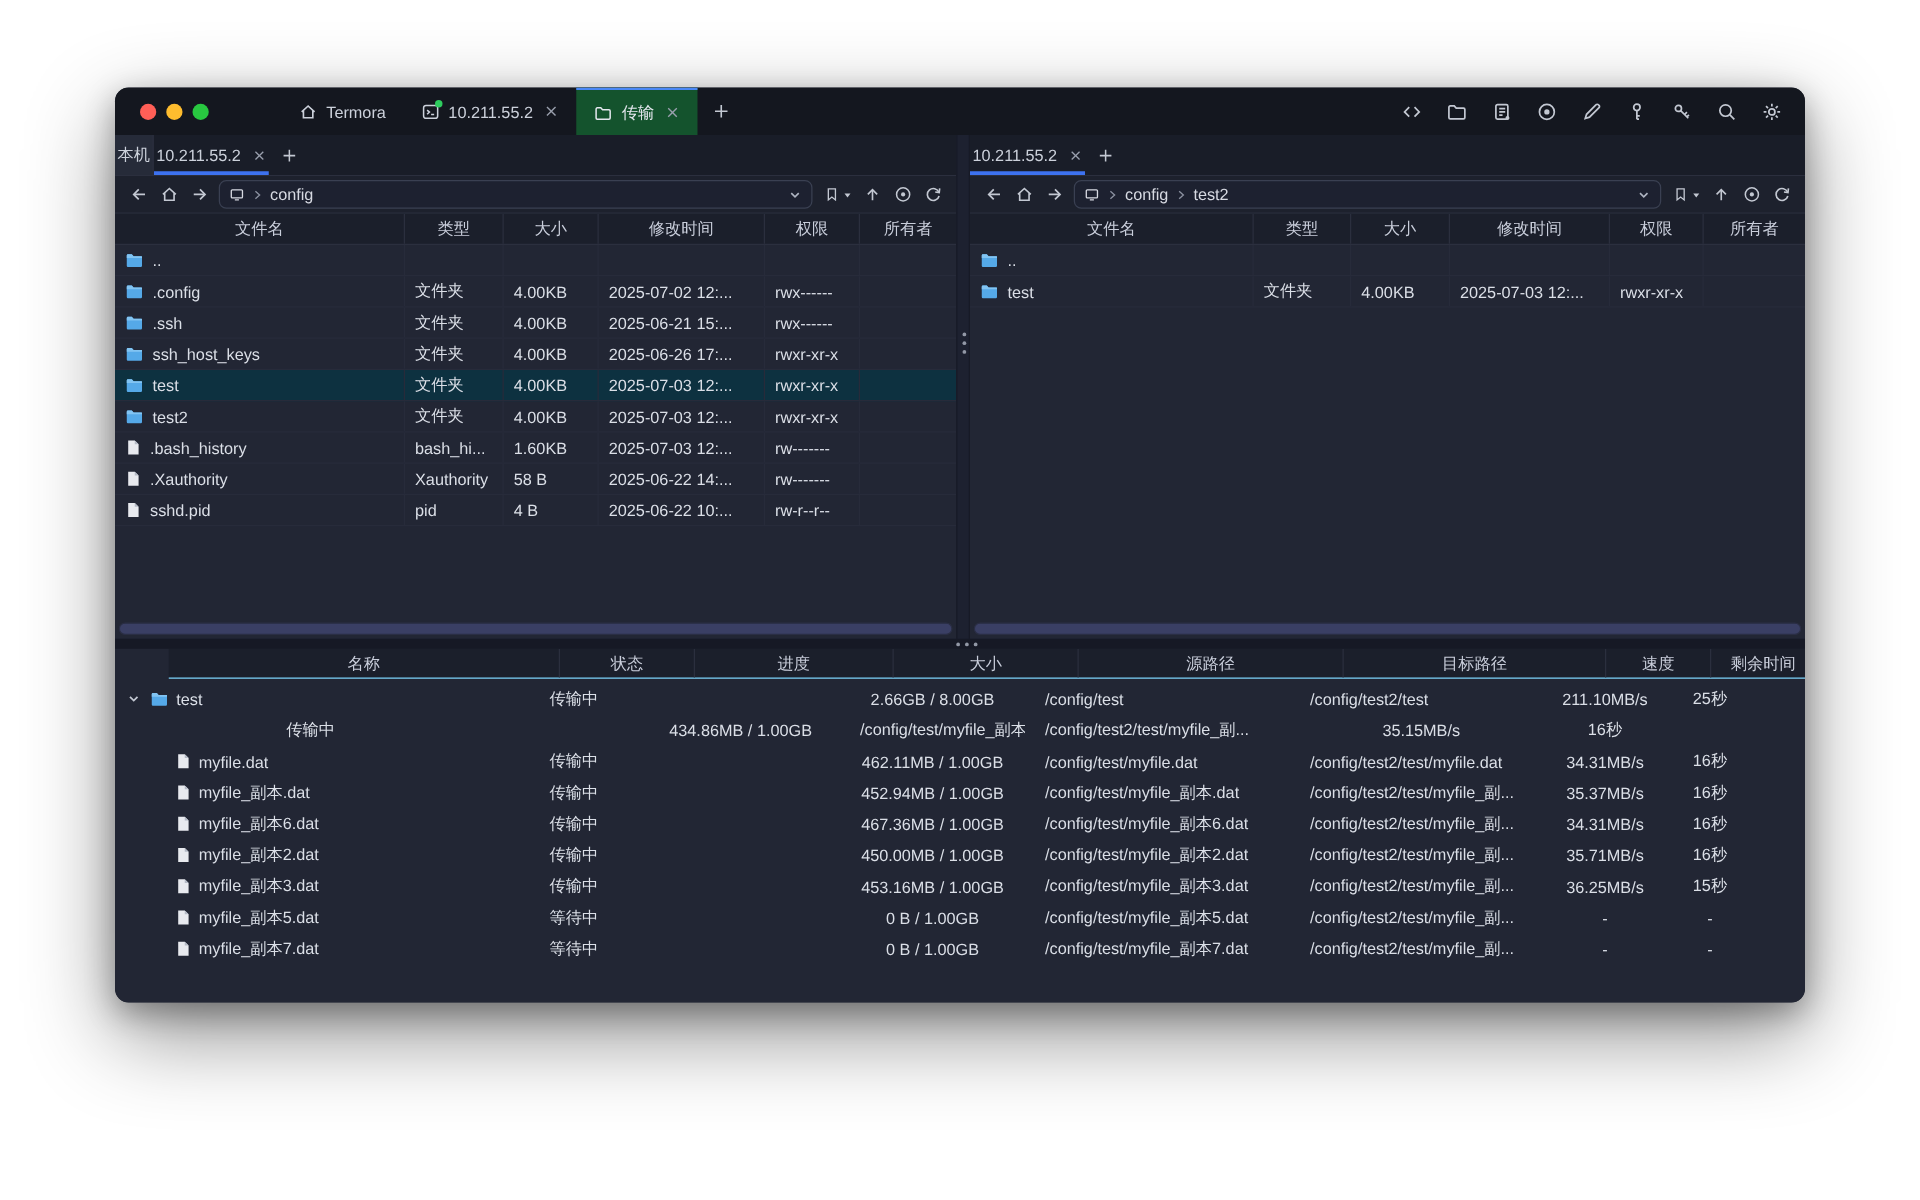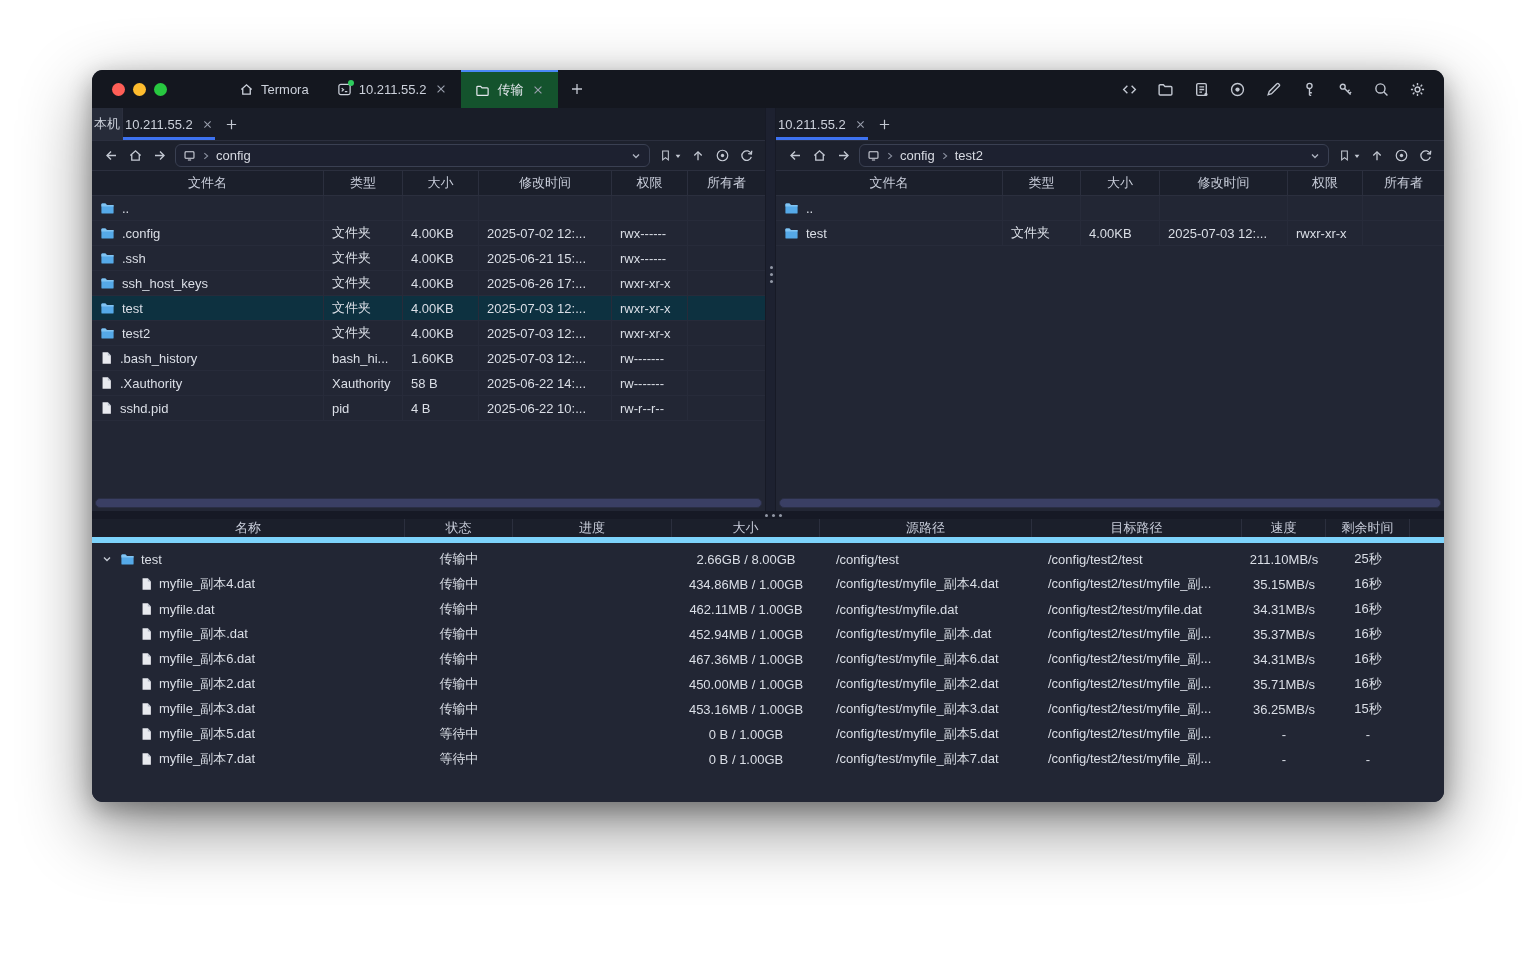--- a/index.html
+++ b/index.html
@@ -76,21 +76,21 @@
              background:#3a3f64; border:1px solid #2a2e44; cursor:pointer; }
 
   
   .hsplit { height:8px; flex:none; background:#161925; position:relative; cursor:row-resize; }
   .grip-h { position:absolute; top:3px; left:673px; width:3px; height:3px; border-radius:50%;
             background:#9298a6; box-shadow:7px 0 0 #9298a6, 14px 0 0 #9298a6; }
 
   
   .transfer { flex:1; display:flex; flex-direction:column; background:#222634; overflow:hidden; }
   .tr-grid { grid-template-columns:313px 108px 159px 148px 212px 210px 84px 84px 1fr; }
-  .tr-head { height:24px; flex:none; background:#1b1f2b; border-bottom:6px solid #7dd3fc; color:#c9cedb; }
+  .tr-head { height:24px; flex:none; background:#1b1f2b; border-bottom:1px solid #7dd3fc; color:#c9cedb;margin-left:43px; }
   .tr-row { height:25px; flex:none; }
   .tr-row .cell { border-right:none; padding:0 6px; }
   .t-center { justify-content:center; }
   .t-left { justify-content:flex-start; padding-left:16px !important; }
   .tname { gap:6px; padding-left:8px !important; }
   .tname.lvl1 { padding-left:48px !important; }
   .twisty { display:flex; flex:none; width:14px; justify-content:center; }
   .pcell { padding:0 2px !important;margin-top:32px; }
   .pbar { position:relative; width:100%; height:17px; background:#13304a; overflow:hidden; }
   .pfill { position:absolute; left:0; top:0; bottom:0; background:#5b8fd2; }
@@ -645,29 +645,20 @@
             </div>
           </div>
           <div class="cell t-center">2.66GB / 8.00GB</div>
           <div class="cell t-left">/config/test</div>
           <div class="cell t-left">/config/test2/test</div>
           <div class="cell t-center">211.10MB/s</div>
           <div class="cell t-center">25秒</div>
           <div class="cell"></div>
         </div>
         <div class="tr-row grid tr-grid">
-          <div class="cell tname lvl1">
-            <span class="icn">
-              <svg width="13" height="14" viewBox="0 0 14 16">
-                <path d="M2.5 1.5 h6 l3.5 3.5 v9.5 h-9.5 z" fill="#e8eaef"></path>
-                <path d="M8.5 1.5 l3.5 3.5 h-3.5 z" fill="#b4bac6"></path>
-              </svg>
-            </span>
-            <span>myfile_副本4.dat</span>
-          </div>
           <div class="cell t-center">传输中</div>
           <div class="cell pcell">
             <div class="pbar">
               <div class="pfill" style="width: 42%;"></div>
               <span class="plabel">42%</span>
             </div>
           </div>
           <div class="cell t-center">434.86MB / 1.00GB</div>
           <div class="cell t-left">/config/test/myfile_副本4.dat</div>
           <div class="cell t-left">/config/test2/test/myfile_副...</div>

